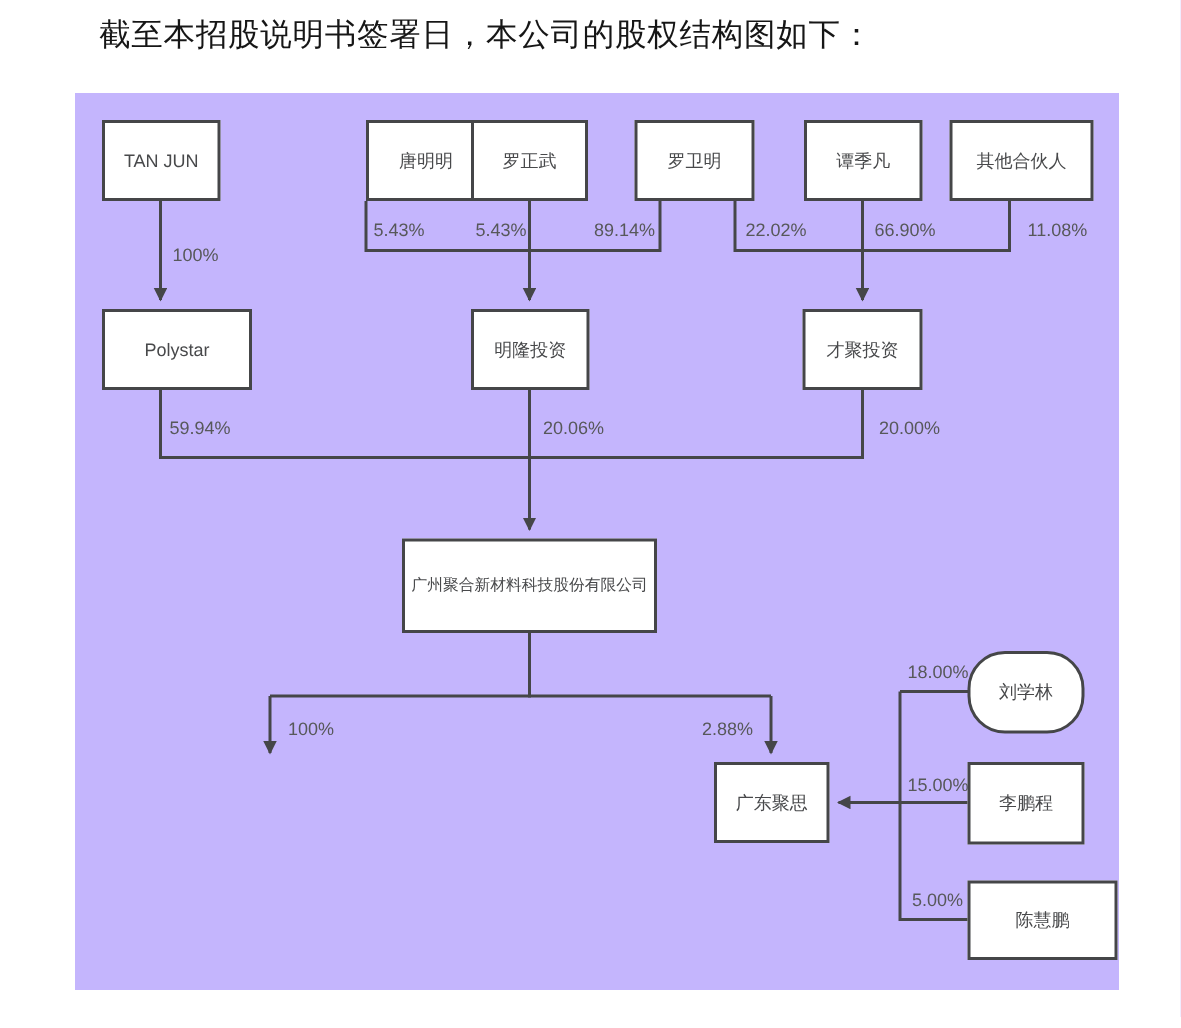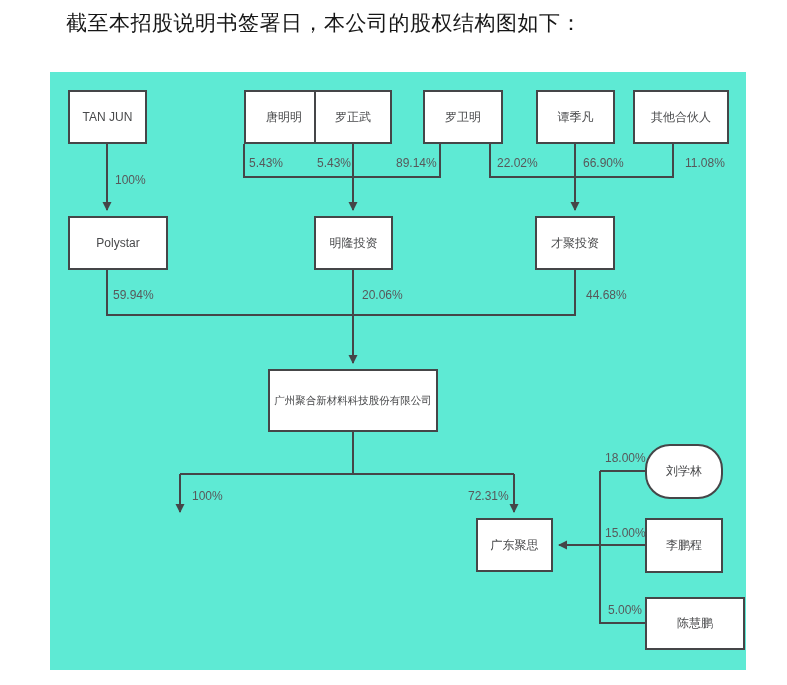--- a/index.html
+++ b/index.html
@@ -15,24 +15,24 @@
     top: 9px;
     font-family: "Liberation Serif", "DejaVu Serif", serif;
     font-size: 21px;
     letter-spacing: 0.5px;
     color: #161616;
     white-space: nowrap;
   }
   .panel {
     position: absolute;
     left: 50px;
-    top: 72px;
+    top: 62px;
     width: 696px;
     height: 598px;
-    background: #5eead4;
+    background: #c4b5fd;
   }
   .edges-svg {
     position: absolute;
     left: 0; top: 0;
     width: 696px; height: 598px;
   }
   .node {
     position: absolute;
     background: #ffffff;
     border: 2px solid #454648;
@@ -122,20 +122,20 @@
 
   <div class="pct" style="left:65px;  top:101px;">100%</div>
   <div class="pct" style="left:199px; top:84px;">5.43%</div>
   <div class="pct" style="left:267px; top:84px;">5.43%</div>
   <div class="pct" style="left:346px; top:84px;">89.14%</div>
   <div class="pct" style="left:447px; top:84px;">22.02%</div>
   <div class="pct" style="left:533px; top:84px;">66.90%</div>
   <div class="pct" style="left:635px; top:84px;">11.08%</div>
   <div class="pct" style="left:63px;  top:216px;">59.94%</div>
   <div class="pct" style="left:312px; top:216px;">20.06%</div>
-  <div class="pct" style="left:536px; top:216px;">44.68%</div>
+  <div class="pct" style="left:536px; top:216px;">20.00%</div>
   <div class="pct" style="left:142px; top:417px;">100%</div>
-  <div class="pct" style="left:418px; top:417px;">72.31%</div>
+  <div class="pct" style="left:418px; top:417px;">2.88%</div>
   <div class="pct" style="left:555px; top:379px;">18.00%</div>
   <div class="pct" style="left:555px; top:454px;">15.00%</div>
   <div class="pct" style="left:558px; top:531px;">5.00%</div>
 
 </div>
 
 </body></html>

